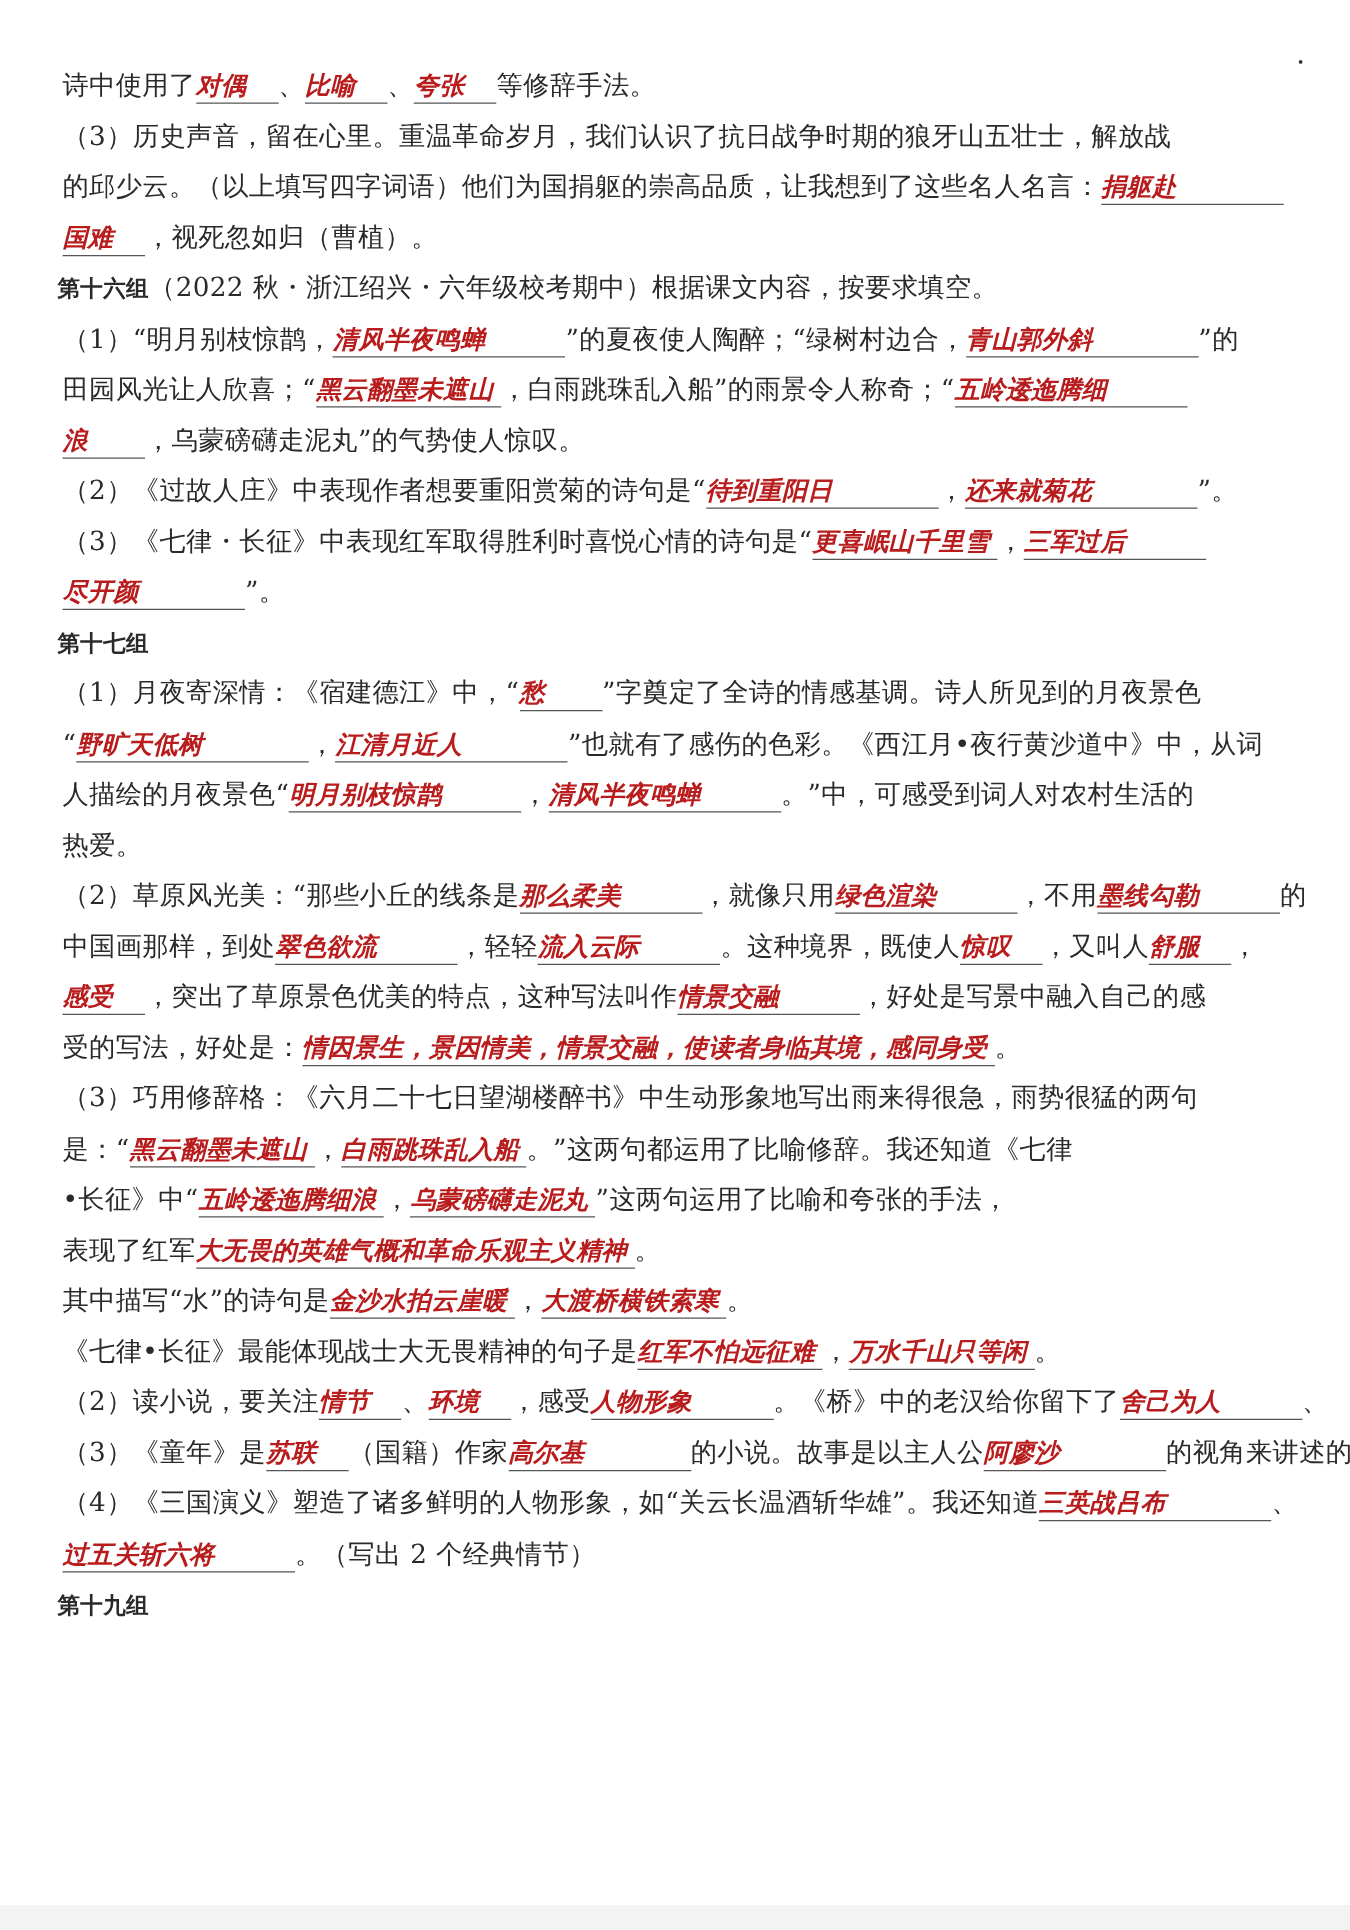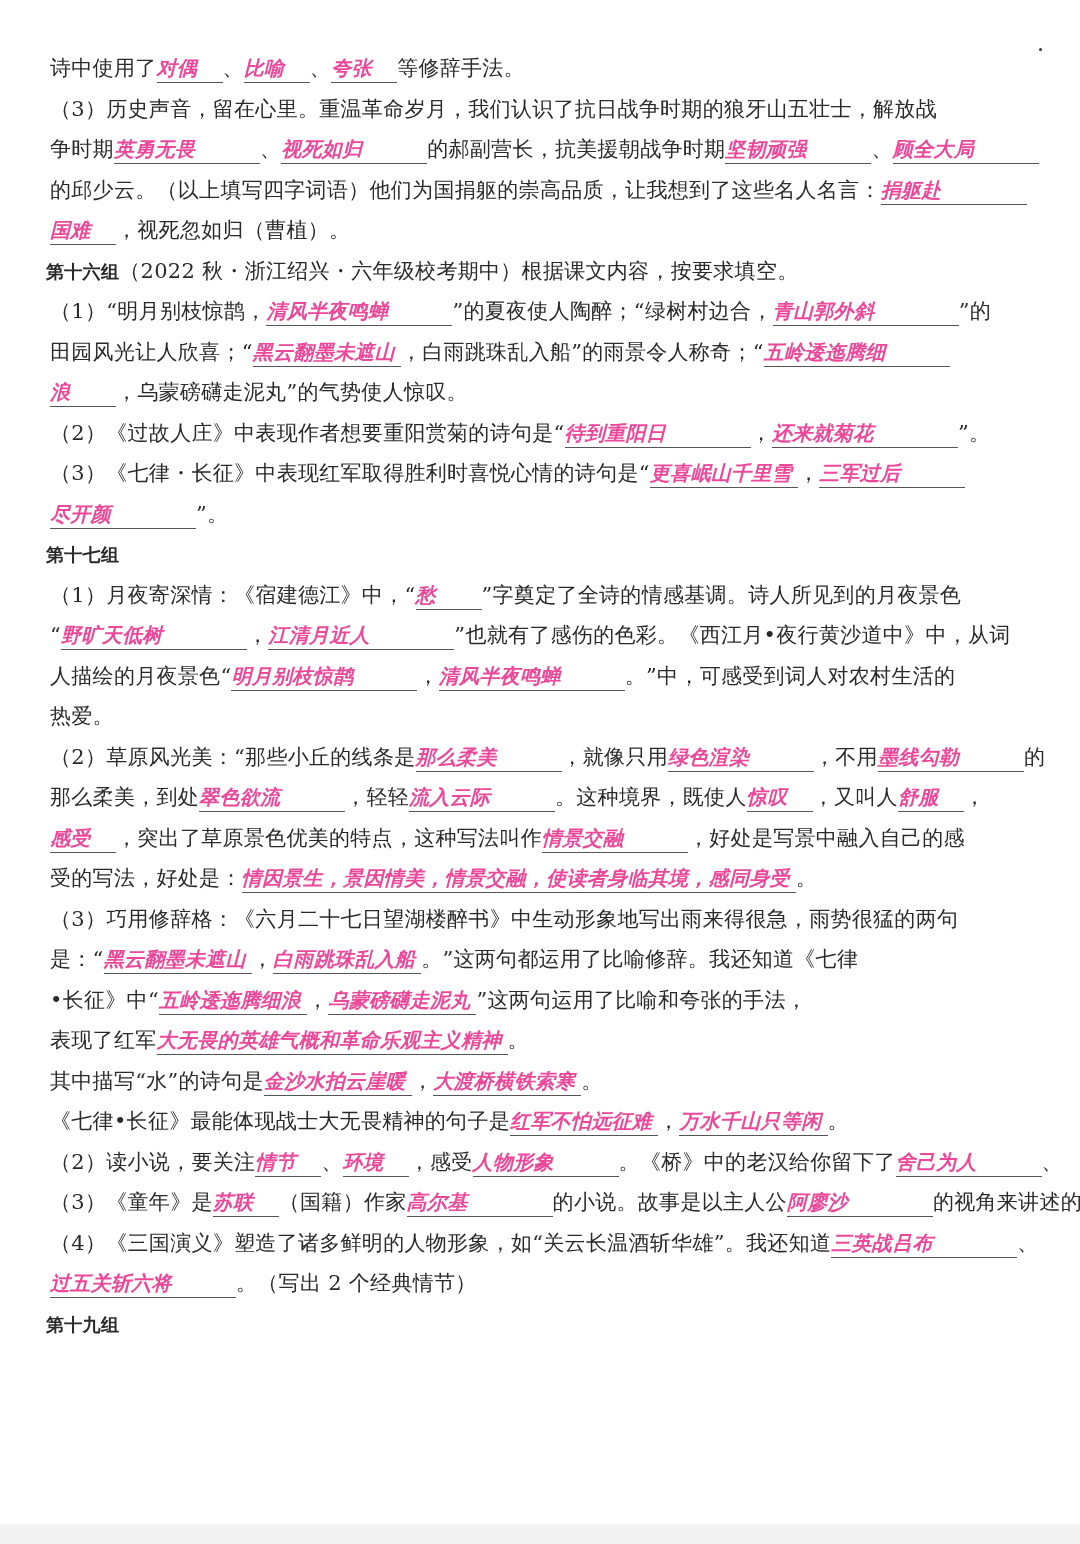--- a/index.html
+++ b/index.html
@@ -2,50 +2,49 @@
 <html><head>
 <meta charset="utf-8">
 <style>
   html, body { margin: 0; padding: 0; background: #ffffff; }
   body { width: 1080px; height: 1544px; position: relative; overflow: hidden;
          font-family: "DejaVu Serif", "Liberation Serif", serif; color: #2a2a2a; }
   .page { position: absolute; left: 46px; top: 48px; width: 1000px; }
   .line { height: 40.5px; line-height: 40.5px; font-size: 21px; white-space: nowrap; letter-spacing: 0.3px; }
   .line.ind { padding-left: 4px; }
   .heading { font-weight: bold; font-family: "DejaVu Sans", "Liberation Sans", sans-serif; font-size: 18px; }
-  .ans { color: #ec4899; font-weight: bold; font-style: italic; border-bottom: 1.5px solid #555;
+  .ans { color: #b91c1c; font-weight: bold; font-style: italic; border-bottom: 1.5px solid #555;
          display: inline-block; line-height: 28px; padding-right: 6px; font-size: 20px; }
   .ans.w1 { min-width: 60px; } .ans.w3 { min-width: 140px; }
   .ans.w4 { min-width: 180px; }
   .corner-dot { position: absolute; right: 38px; top: 48px; width: 3px; height: 3px; background: #333; border-radius: 50%; }
   .bottom-band { position: absolute; left: 0; bottom: 0; width: 1080px; height: 20px; background: #f3f3f3; }
 </style>
 </head>
 <body>
 
 <div class="page" id="page">
     <div class="line ind"><span>诗中使用了</span><span class="ans w1">对偶</span><span>、</span><span class="ans w1">比喻</span><span>、</span><span class="ans w1">夸张</span><span>等修辞手法。</span></div>
     <div class="line ind"><span>（3）历史声音，留在心里。重温革命岁月，我们认识了抗日战争时期的狼牙山五壮士，解放战</span></div>
-    <div class="line ind"><span>争时期</span><span class="ans w3">英勇无畏</span><span>、</span><span class="ans w3">视死如归</span><span>的郝副营长，抗美援朝战争时期</span><span class="ans w3">坚韧顽强</span><span>、</span><span class="ans w3">顾全大局</span></div>
     <div class="line ind"><span>的邱少云。（以上填写四字词语）他们为国捐躯的崇高品质，让我想到了这些名人名言：</span><span class="ans w3">捐躯赴</span></div>
     <div class="line ind"><span class="ans w1">国难</span><span>，视死忽如归（曹植）。</span></div>
     <div class="line"><span class="heading">第十六组</span><span>（2022 秋・浙江绍兴・六年级校考期中）根据课文内容，按要求填空。</span></div>
     <div class="line ind"><span>（1）“明月别枝惊鹊，</span><span class="ans w4">清风半夜鸣蝉</span><span>”的夏夜使人陶醉；“绿树村边合，</span><span class="ans w4">青山郭外斜</span><span>”的</span></div>
     <div class="line ind"><span>田园风光让人欣喜；“</span><span class="ans ">黑云翻墨未遮山</span><span>，白雨跳珠乱入船”的雨景令人称奇；“</span><span class="ans w4">五岭逶迤腾细</span></div>
     <div class="line ind"><span class="ans w1">浪</span><span>，乌蒙磅礴走泥丸”的气势使人惊叹。</span></div>
     <div class="line ind"><span>（2）《过故人庄》中表现作者想要重阳赏菊的诗句是“</span><span class="ans w4">待到重阳日</span><span>，</span><span class="ans w4">还来就菊花</span><span>”。</span></div>
     <div class="line ind"><span>（3）《七律・长征》中表现红军取得胜利时喜悦心情的诗句是“</span><span class="ans ">更喜岷山千里雪</span><span>，</span><span class="ans w3">三军过后</span></div>
     <div class="line ind"><span class="ans w3">尽开颜</span><span>”。</span></div>
     <div class="line"><span class="heading">第十七组</span></div>
     <div class="line ind"><span>（1）月夜寄深情：《宿建德江》中，“</span><span class="ans w1">愁</span><span>”字奠定了全诗的情感基调。诗人所见到的月夜景色</span></div>
     <div class="line ind"><span>“</span><span class="ans w4">野旷天低树</span><span>，</span><span class="ans w4">江清月近人</span><span>”也就有了感伤的色彩。《西江月•夜行黄沙道中》中，从词</span></div>
     <div class="line ind"><span>人描绘的月夜景色“</span><span class="ans w4">明月别枝惊鹊</span><span>，</span><span class="ans w4">清风半夜鸣蝉</span><span>。”中，可感受到词人对农村生活的</span></div>
     <div class="line ind"><span>热爱。</span></div>
     <div class="line ind"><span>（2）草原风光美：“那些小丘的线条是</span><span class="ans w3">那么柔美</span><span>，就像只用</span><span class="ans w3">绿色渲染</span><span>，不用</span><span class="ans w3">墨线勾勒</span><span>的</span></div>
-    <div class="line ind"><span>那么柔美，到处</span><span class="ans w3">翠色欲流</span><span>，轻轻</span><span class="ans w3">流入云际</span><span>。这种境界，既使人</span><span class="ans w1">惊叹</span><span>，又叫人</span><span class="ans w1">舒服</span><span>，</span></div>
+    <div class="line ind"><span>中国画那样，到处</span><span class="ans w3">翠色欲流</span><span>，轻轻</span><span class="ans w3">流入云际</span><span>。这种境界，既使人</span><span class="ans w1">惊叹</span><span>，又叫人</span><span class="ans w1">舒服</span><span>，</span></div>
     <div class="line ind"><span class="ans w1">感受</span><span>，突出了草原景色优美的特点，这种写法叫作</span><span class="ans w3">情景交融</span><span>，好处是写景中融入自己的感</span></div>
     <div class="line ind"><span>受的写法，好处是：</span><span class="ans ">情因景生，景因情美，情景交融，使读者身临其境，感同身受</span><span>。</span></div>
     <div class="line ind"><span>（3）巧用修辞格：《六月二十七日望湖楼醉书》中生动形象地写出雨来得很急，雨势很猛的两句</span></div>
     <div class="line ind"><span>是：“</span><span class="ans ">黑云翻墨未遮山</span><span>，</span><span class="ans ">白雨跳珠乱入船</span><span>。”这两句都运用了比喻修辞。我还知道《七律</span></div>
     <div class="line ind"><span>•长征》中“</span><span class="ans ">五岭逶迤腾细浪</span><span>，</span><span class="ans ">乌蒙磅礴走泥丸</span><span>”这两句运用了比喻和夸张的手法，</span></div>
     <div class="line ind"><span>表现了红军</span><span class="ans ">大无畏的英雄气概和革命乐观主义精神</span><span>。</span></div>
     <div class="line ind"><span>其中描写“水”的诗句是</span><span class="ans ">金沙水拍云崖暖</span><span>，</span><span class="ans ">大渡桥横铁索寒</span><span>。</span></div>
     <div class="line ind"><span>《七律•长征》最能体现战士大无畏精神的句子是</span><span class="ans ">红军不怕远征难</span><span>，</span><span class="ans ">万水千山只等闲</span><span>。</span></div>
     <div class="line ind"><span>（2）读小说，要关注</span><span class="ans w1">情节</span><span>、</span><span class="ans w1">环境</span><span>，感受</span><span class="ans w3">人物形象</span><span>。《桥》中的老汉给你留下了</span><span class="ans w3">舍己为人</span><span>、</span></div>
     <div class="line ind"><span>（3）《童年》是</span><span class="ans w1">苏联</span><span>（国籍）作家</span><span class="ans w3">高尔基</span><span>的小说。故事是以主人公</span><span class="ans w3">阿廖沙</span><span>的视角来讲述的。</span></div>

